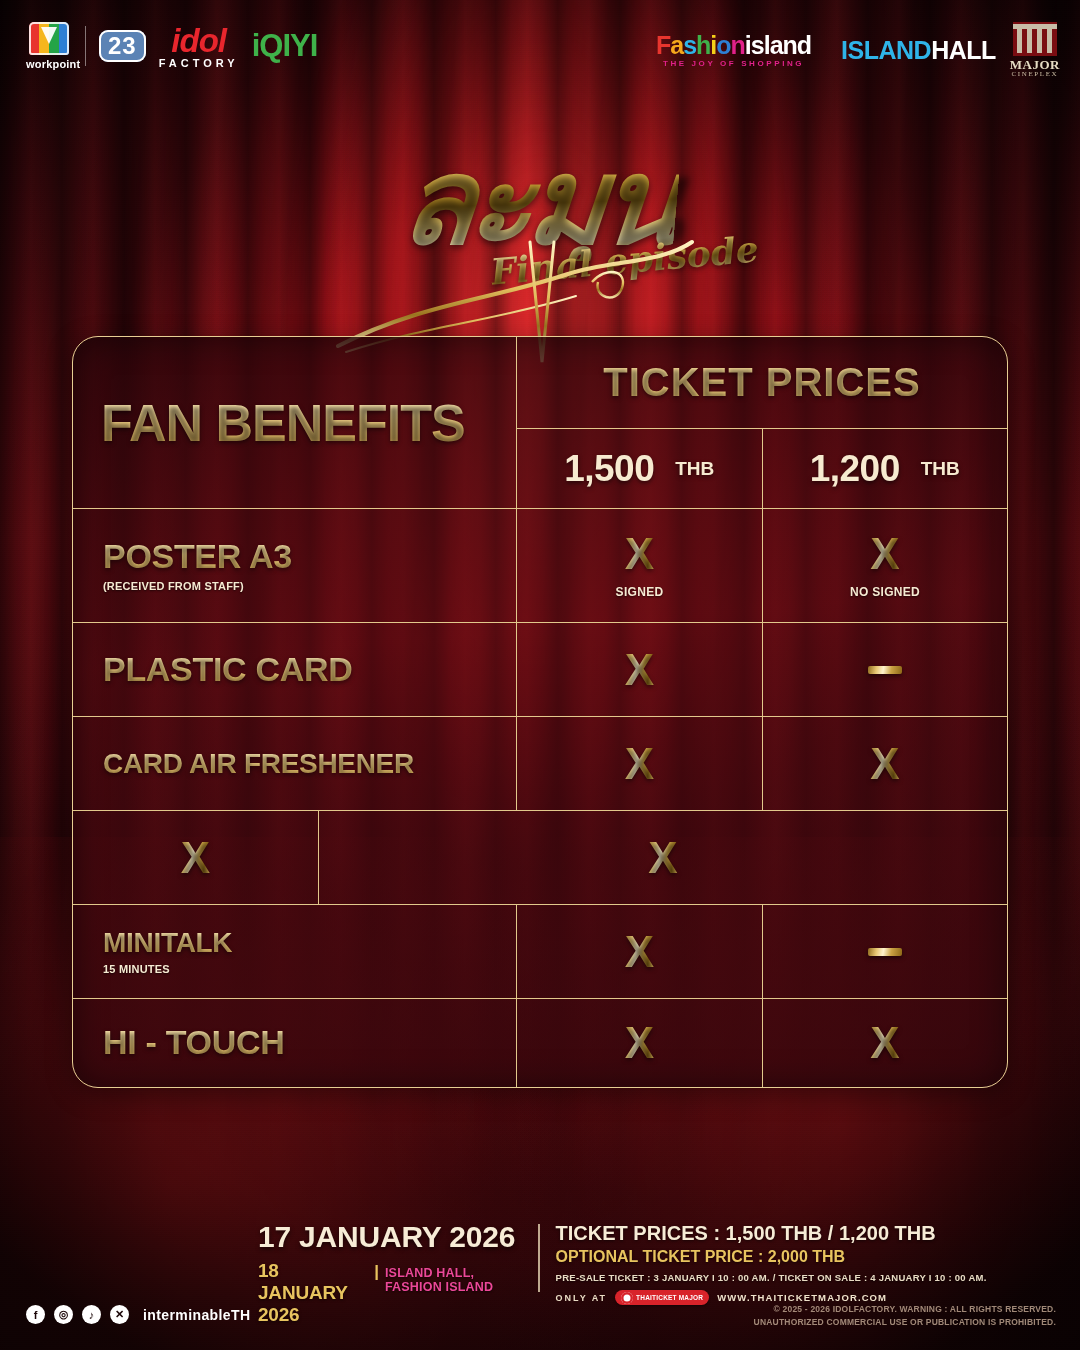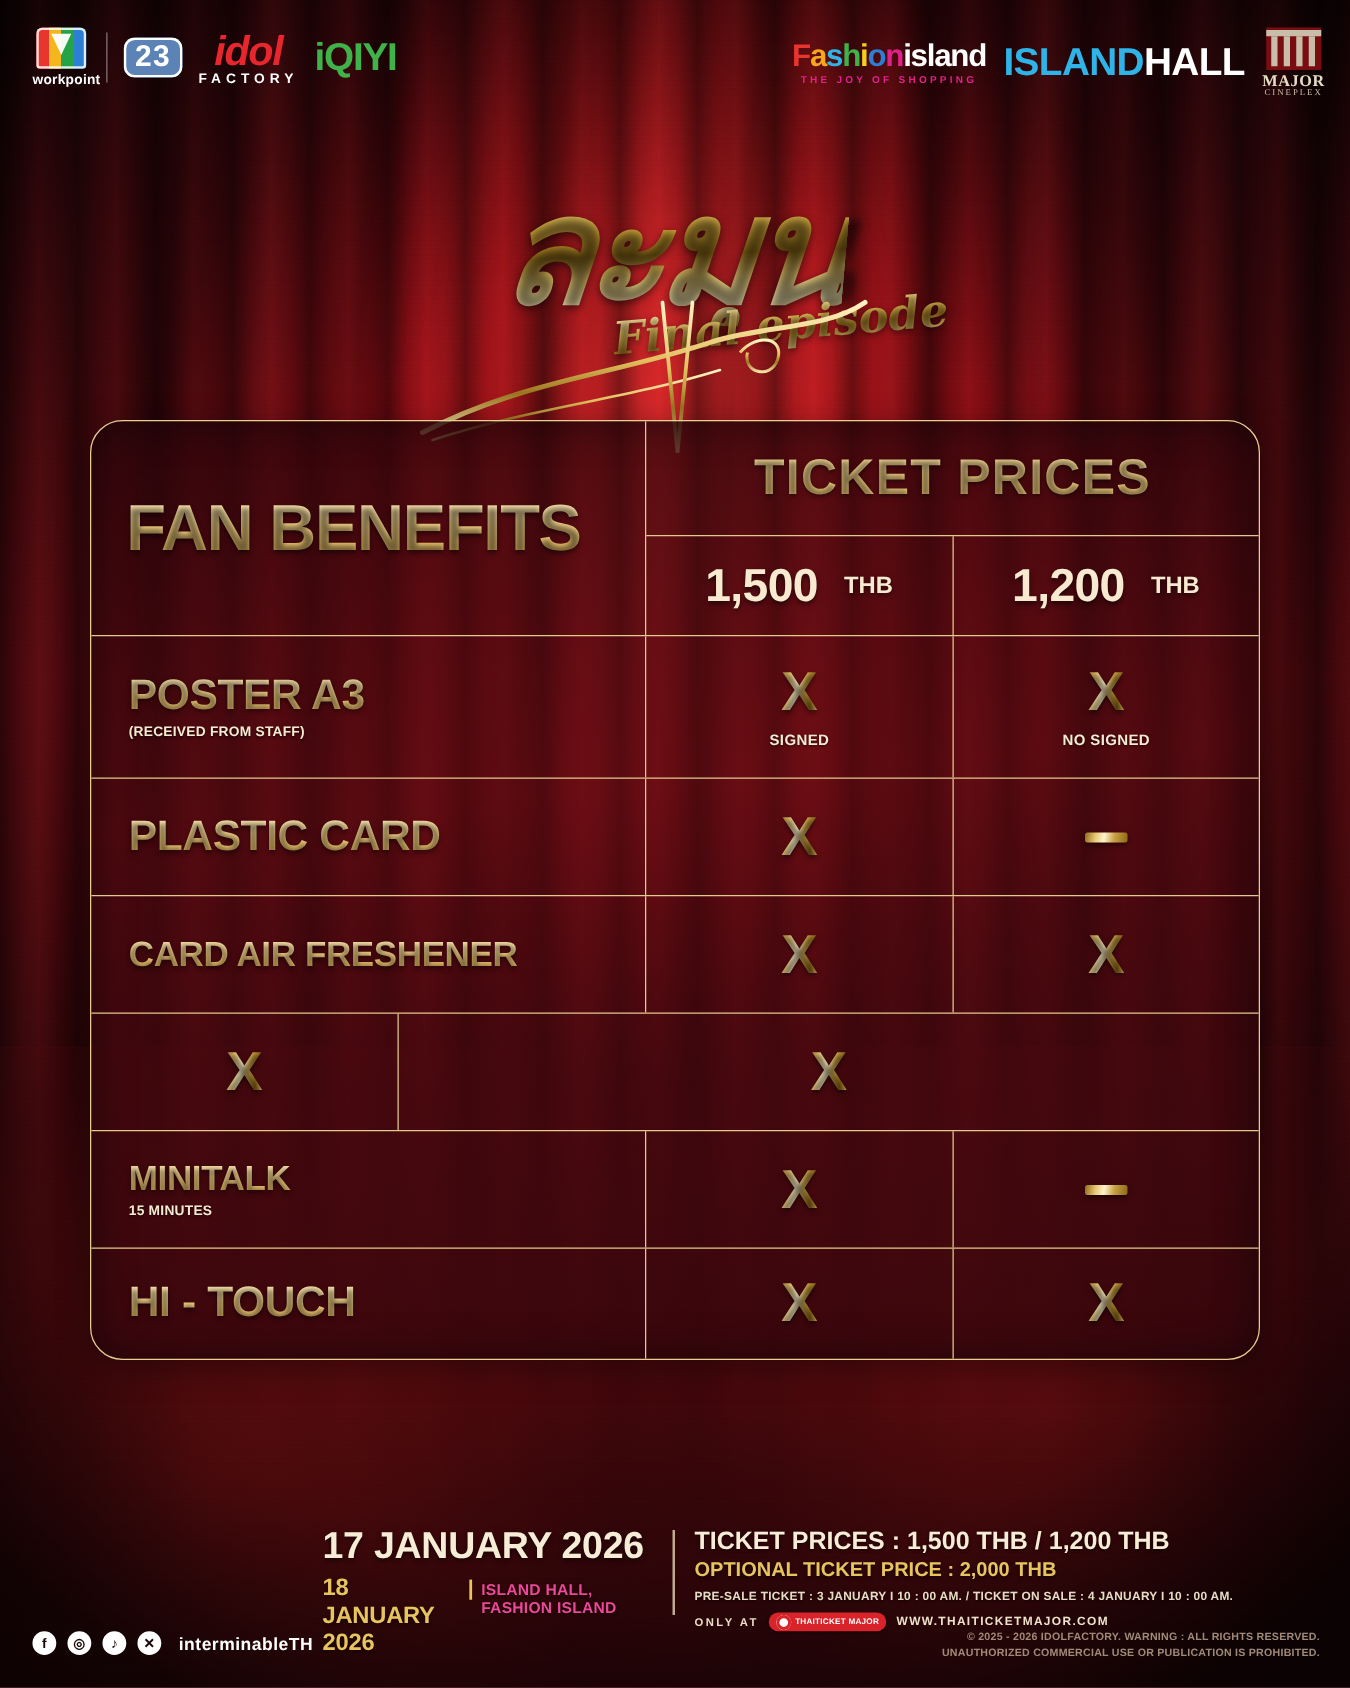--- a/index.html
+++ b/index.html
@@ -80,21 +80,21 @@
         padding:3px 9px; border-radius:9px; box-shadow:inset 0 0 0 2px #fff; line-height:1.05; }
   .idolf{ line-height:1; text-align:center; }
   .idolf .big{ color:#e8262d; font-size:33px; font-weight:800; letter-spacing:-1px; font-style:italic; }
   .idolf .sub{ color:#fff; font-size:11px; font-weight:700; letter-spacing:4px; margin-top:1px; }
   .iqiyi{ color:#3fb24a; font-size:31px; font-weight:800; letter-spacing:-1px; }
 
   .hdr-right{ position:absolute; right:20px; top:22px; display:flex; align-items:center; gap:14px; }
   .fi{ line-height:1; text-align:center; }
   .fi .row1{ font-size:25px; font-weight:800; letter-spacing:-1px; }
   .fi .row2{ color:#e0218a; font-size:8px; font-weight:700; letter-spacing:2.6px; margin-top:2px; }
-  .ih{ font-size:31px; font-weight:800; letter-spacing:-.5px; }
+  .ih{ font-size:25px; font-weight:800; letter-spacing:-.5px;margin-left:16px; }
   .ih .a{ color:#2fb4e8; } .ih .b{ color:#fff; }
   .mjr{ text-align:center; line-height:1; }
   .mjr-cols{ width:44px; height:34px; margin:0 auto;
     background:
       linear-gradient(#c8bda8,#c8bda8) 4px 7px/5px 24px no-repeat,
       linear-gradient(#c8bda8,#c8bda8) 14px 7px/5px 24px no-repeat,
       linear-gradient(#c8bda8,#c8bda8) 24px 7px/5px 24px no-repeat,
       linear-gradient(#c8bda8,#c8bda8) 34px 7px/5px 24px no-repeat,
       linear-gradient(#c8bda8,#c8bda8) 0 2px/44px 5px no-repeat;
     background-color:#7a0d12; }

